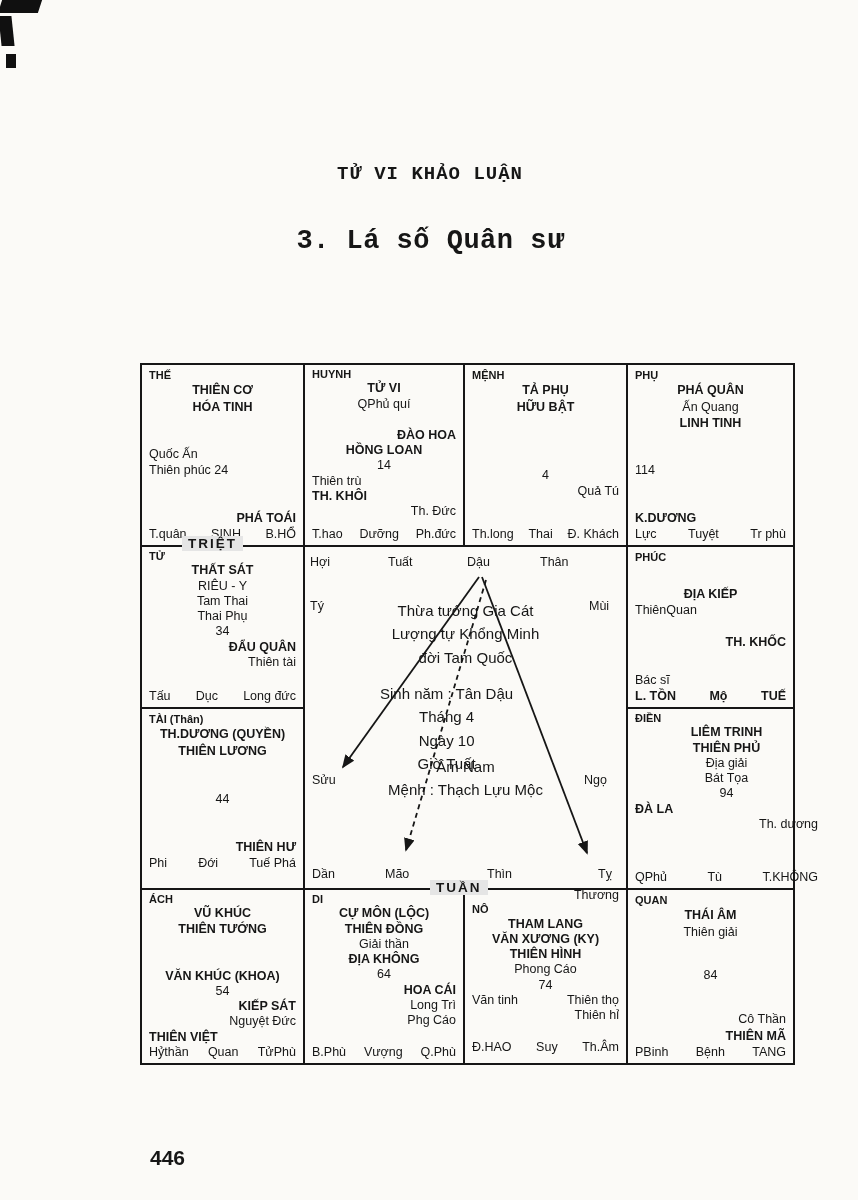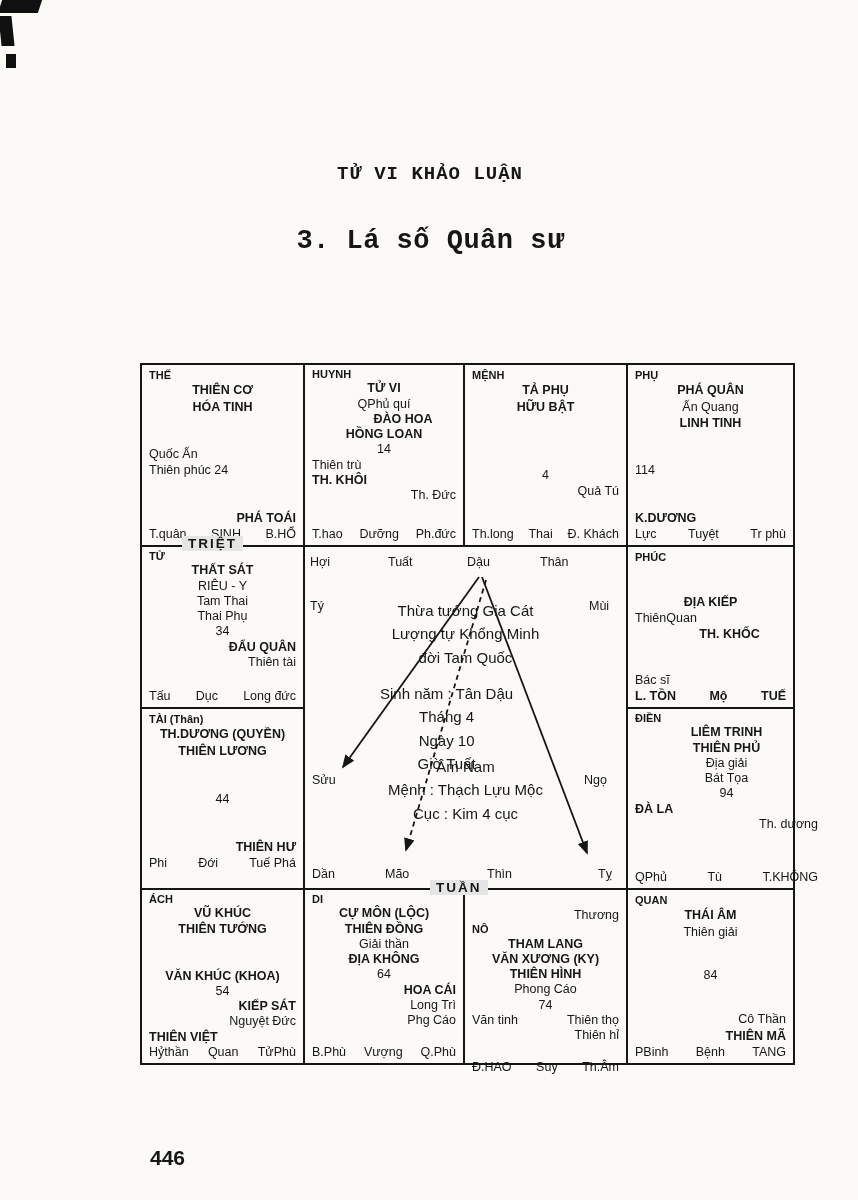--- a/index.html
+++ b/index.html
@@ -24,21 +24,21 @@
          border:2px solid #161616;box-sizing:border-box;}
   .vline,.hline{position:absolute;background:#161616;}
 
   .cell{position:absolute;display:flex;flex-direction:column;
         padding:3px 7px;box-sizing:border-box;font-size:12.5px;line-height:1.3;}
   .tight{line-height:1.22;}
   .house{font-weight:bold;font-size:11px;text-align:left;}
   .ln{width:100%;box-sizing:border-box;}
   .c{text-align:center;}.l{text-align:left;}.r{text-align:right;}
   .b{font-weight:bold;}
-  .cr{text-align:center;padding-left:38px;}
+  .cr{text-align:right;padding-left:38px;margin-top:16px;}
   .sp{flex:1 1 0;min-height:2px;}
   .row{display:flex;justify-content:space-between;}
   .bot{margin-top:auto;display:flex;justify-content:space-between;}
 
   .ovl{position:absolute;background:#e5e5e5;padding:0 6px;font-weight:bold;
        font-size:13.5px;letter-spacing:2px;z-index:4;}
 
   .center{position:absolute;left:163px;top:182px;width:321px;height:341px;}
   .branch{position:absolute;font-size:12.5px;white-space:nowrap;}
   .blk{position:absolute;font-size:15px;}
@@ -226,21 +226,21 @@
     <div class="ln r b">HOA CÁI</div>
     <div class="ln r">Long Trì</div>
     <div class="ln r">Phg Cáo</div>
     <div class="bot">
       <span>B.Phù</span>
       <span>Vượng</span>
       <span>Q.Phù</span>
     </div>
   </div>
 
-  <div class="cell tight" style="left:323px;top:540px;width:161px;height:173px">
+  <div class="cell tight" style="left:323px;top:520px;width:161px;height:173px">
     <div class="ln r">Thương</div>
     <div class="house">NÔ</div>
     <div class="ln c b">THAM LANG</div>
     <div class="ln c b">VĂN XƯƠNG (KY)</div>
     <div class="ln c b">THIÊN HÌNH</div>
     <div class="ln c">Phong Cáo</div>
     <div class="ln c">74</div>
     <div class="row">
       <span>Văn tinh</span>
       <span>Thiên thọ</span>
@@ -301,19 +301,18 @@
     </div>
     <div class="blk" id="blk-birth">
       <div>Sinh năm : Tân Dậu</div>
       <div>Tháng 4</div>
       <div>Ngày 10</div>
       <div>Giờ Tuất</div>
     </div>
     <div class="blk" id="blk-destiny">
       <div>Âm Nam</div>
       <div>Mệnh : Thạch Lựu Mộc</div>
-      <div>Cục : Kim 4 cục</div>
     </div>
   </div>
 
 </div>
 
 <div id="pagenum">446</div>
 
 </body></html>

